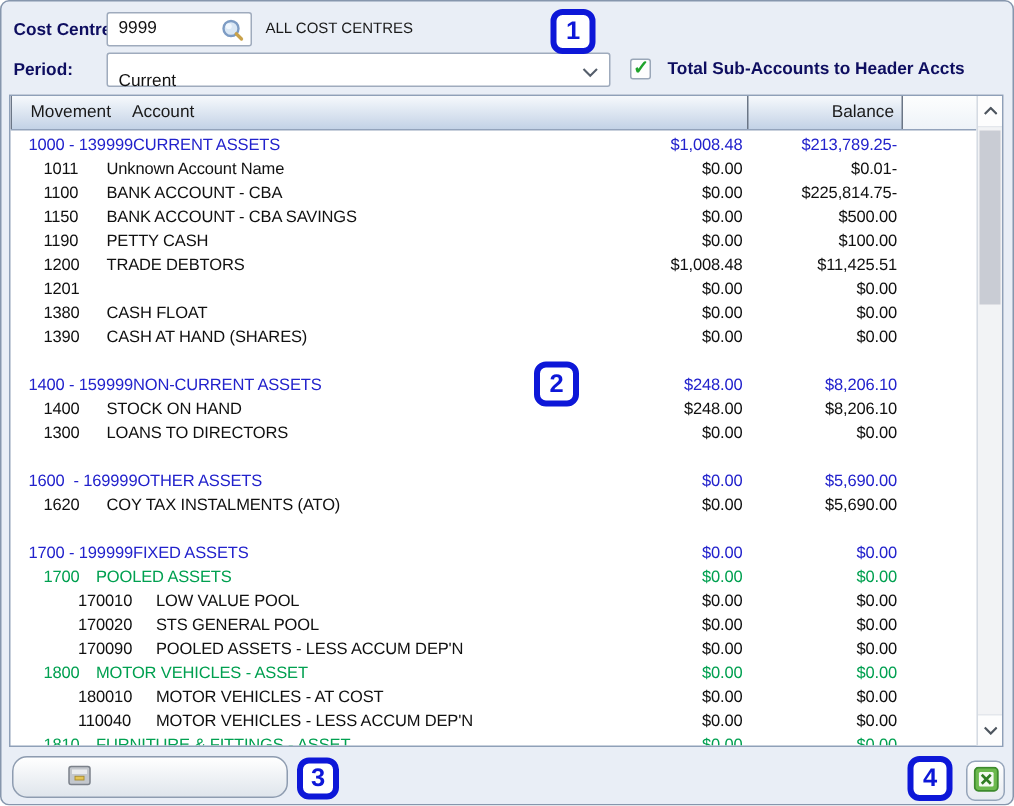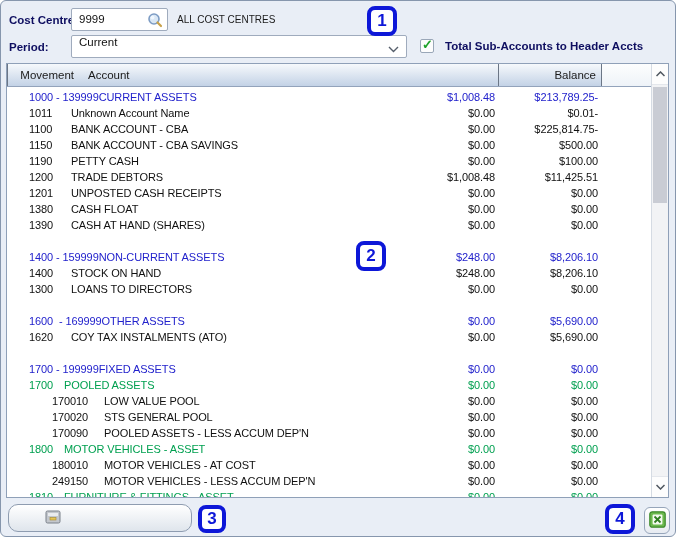--- a/index.html
+++ b/index.html
@@ -27,21 +27,21 @@
   .cc-input {
     position: absolute; left: 70px; top: 7px; width: 97px; height: 23px;
     background: #fff; border: 1px solid #9fabbd; border-radius: 2px;
   }
   .cc-input .val { position: absolute; left: 7px; top: 4px; font-size: 11.5px; color: #111; }
   .cc-input .mag { position: absolute; right: 4px; top: 3px; width: 16px; height: 16px; cursor: pointer; }
   .combo {
     position: absolute; left: 70px; top: 34px; width: 336px; height: 23px;
     background: #fff; border: 1px solid #9fabbd; border-radius: 2px; cursor: pointer;
   }
-  .combo .val { position: absolute; left: 7px; top: 0; font-size: 11.5px; color: #111; }
+  .combo .val { position: absolute; left: 7px; top: 12px; font-size: 11.5px; color: #111; }
   .combo .chev { position: absolute; right: 7px; top: 7px; }
   
   .checkrow { position: absolute; left: 419px; }
   .checkrow.r1 { top: 10px; }
   .checkrow.r2 { top: 38px; }
   .cbx {
     display: inline-block; width: 14px; height: 14px; vertical-align: middle;
     background: #fdfdfd; border: 1px solid #9aa7b8; border-radius: 2px;
     cursor: pointer; position: relative;
   }
@@ -68,21 +68,21 @@
   .tbody { position: absolute; left: 0; top: 24px; right: 17px; bottom: 0; padding-top: 2px; overflow: hidden; }
   .trow { position: relative; height: 16px; line-height: 15px; font-size: 11px; letter-spacing: -0.1px; white-space: pre; }
   .trow .c-code { position: absolute; left: 22px; }
   .trow .c-name { position: absolute; left: 64px; }
   .trow.subheader .c-name { left: 57px; text-align: right; }
   .trow.subaccount .c-code { left: 45px; }
   .trow.subaccount .c-name { left: 97px; }
   .trow.header .c-code { left: 8px; }
   .trow.header .c-name { position: static; display: inline-block; padding-left: 0; }
   .trow.header .c-code + .c-name { margin-left: 0; }
-  .trow.header { padding-left: 22px; }
+  .trow.header { padding-left: 12px; }
   .trow.header .c-code { position: static; }
   .trow .c-mov { position: absolute; left: 320px; width: 168px; text-align: right; }
   .trow .c-bal { position: absolute; left: 492px; width: 99px; text-align: right; }
   .trow.header, .trow.header span { color: var(--section-blue); }
   .trow.subheader, .trow.subheader span { color: var(--subheader-green); }
   .trow.account, .trow.subaccount { color: #101010; padding-left: 31px; }
   
   .scrollbar {
     position: absolute; top: 0; right: 0; bottom: 0; width: 17px;
     background: #f2f3f5; border-left: 1px solid #d5dbe3;
@@ -166,39 +166,39 @@
       <div class="th th-balance">Balance</div>
       <div class="th th-filler"></div>
     </div>
     <div class="tbody">
         <div class="trow header"><span class="c-code">1000 - 139999</span><span class="c-name">CURRENT ASSETS</span><span class="c-mov">$1,008.48</span><span class="c-bal">$213,789.25-</span></div>
         <div class="trow account"><span class="c-code">1011</span><span class="c-name">Unknown Account Name</span><span class="c-mov">$0.00</span><span class="c-bal">$0.01-</span></div>
         <div class="trow account"><span class="c-code">1100</span><span class="c-name">BANK ACCOUNT - CBA</span><span class="c-mov">$0.00</span><span class="c-bal">$225,814.75-</span></div>
         <div class="trow account"><span class="c-code">1150</span><span class="c-name">BANK ACCOUNT - CBA SAVINGS</span><span class="c-mov">$0.00</span><span class="c-bal">$500.00</span></div>
         <div class="trow account"><span class="c-code">1190</span><span class="c-name">PETTY CASH</span><span class="c-mov">$0.00</span><span class="c-bal">$100.00</span></div>
         <div class="trow account"><span class="c-code">1200</span><span class="c-name">TRADE DEBTORS</span><span class="c-mov">$1,008.48</span><span class="c-bal">$11,425.51</span></div>
-        <div class="trow account"><span class="c-code">1201</span><span class="c-name">UNPOSTED CASH RECEIPTS</span><span class="c-mov">$0.00</span><span class="c-bal">$0.00</span></div>
+        <div class="trow account"><span class="c-code">1201</span><span class="c-mov">$0.00</span><span class="c-bal">$0.00</span></div>
         <div class="trow account"><span class="c-code">1380</span><span class="c-name">CASH FLOAT</span><span class="c-mov">$0.00</span><span class="c-bal">$0.00</span></div>
         <div class="trow account"><span class="c-code">1390</span><span class="c-name">CASH AT HAND (SHARES)</span><span class="c-mov">$0.00</span><span class="c-bal">$0.00</span></div>
         <div class="trow blank"></div>
         <div class="trow header"><span class="c-code">1400 - 159999</span><span class="c-name">NON-CURRENT ASSETS</span><span class="c-mov">$248.00</span><span class="c-bal">$8,206.10</span></div>
         <div class="trow account"><span class="c-code">1400</span><span class="c-name">STOCK ON HAND</span><span class="c-mov">$248.00</span><span class="c-bal">$8,206.10</span></div>
         <div class="trow account"><span class="c-code">1300</span><span class="c-name">LOANS TO DIRECTORS</span><span class="c-mov">$0.00</span><span class="c-bal">$0.00</span></div>
         <div class="trow blank"></div>
         <div class="trow header"><span class="c-code">1600  - 169999</span><span class="c-name">OTHER ASSETS</span><span class="c-mov">$0.00</span><span class="c-bal">$5,690.00</span></div>
         <div class="trow account"><span class="c-code">1620</span><span class="c-name">COY TAX INSTALMENTS (ATO)</span><span class="c-mov">$0.00</span><span class="c-bal">$5,690.00</span></div>
         <div class="trow blank"></div>
         <div class="trow header"><span class="c-code">1700 - 199999</span><span class="c-name">FIXED ASSETS</span><span class="c-mov">$0.00</span><span class="c-bal">$0.00</span></div>
         <div class="trow subheader"><span class="c-code">1700</span><span class="c-name">POOLED ASSETS</span><span class="c-mov">$0.00</span><span class="c-bal">$0.00</span></div>
         <div class="trow subaccount"><span class="c-code">170010</span><span class="c-name">LOW VALUE POOL</span><span class="c-mov">$0.00</span><span class="c-bal">$0.00</span></div>
         <div class="trow subaccount"><span class="c-code">170020</span><span class="c-name">STS GENERAL POOL</span><span class="c-mov">$0.00</span><span class="c-bal">$0.00</span></div>
         <div class="trow subaccount"><span class="c-code">170090</span><span class="c-name">POOLED ASSETS - LESS ACCUM DEP'N</span><span class="c-mov">$0.00</span><span class="c-bal">$0.00</span></div>
         <div class="trow subheader"><span class="c-code">1800</span><span class="c-name">MOTOR VEHICLES - ASSET</span><span class="c-mov">$0.00</span><span class="c-bal">$0.00</span></div>
         <div class="trow subaccount"><span class="c-code">180010</span><span class="c-name">MOTOR VEHICLES - AT COST</span><span class="c-mov">$0.00</span><span class="c-bal">$0.00</span></div>
-        <div class="trow subaccount"><span class="c-code">249150</span><span class="c-name">MOTOR VEHICLES - LESS ACCUM DEP'N</span><span class="c-mov">$0.00</span><span class="c-bal">$0.00</span></div>
+        <div class="trow subaccount"><span class="c-code">110040</span><span class="c-name">MOTOR VEHICLES - LESS ACCUM DEP'N</span><span class="c-mov">$0.00</span><span class="c-bal">$0.00</span></div>
         <div class="trow subheader"><span class="c-code">1810</span><span class="c-name">FURNITURE &amp; FITTINGS - ASSET</span><span class="c-mov">$0.00</span><span class="c-bal">$0.00</span></div>
       </div>
     <div class="scrollbar">
       <div class="sb-btn sb-up">
         <svg width="9" height="6" viewBox="0 0 9 6">
             <polyline points="0.5,5 4.5,1 8.5,5" fill="none" stroke="#4e565f" stroke-width="1.5"></polyline>
           </svg>
       </div>
       <div class="sb-thumb"></div>
       <div class="sb-btn sb-down">

